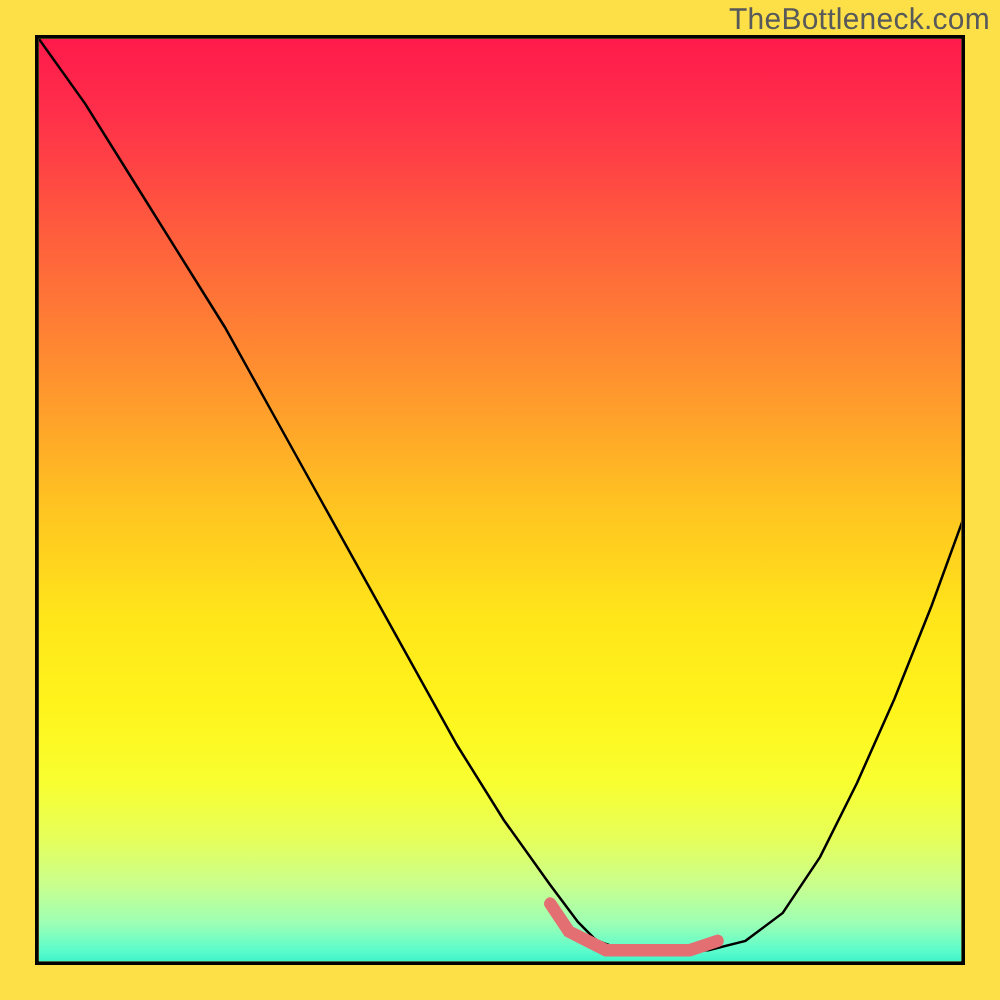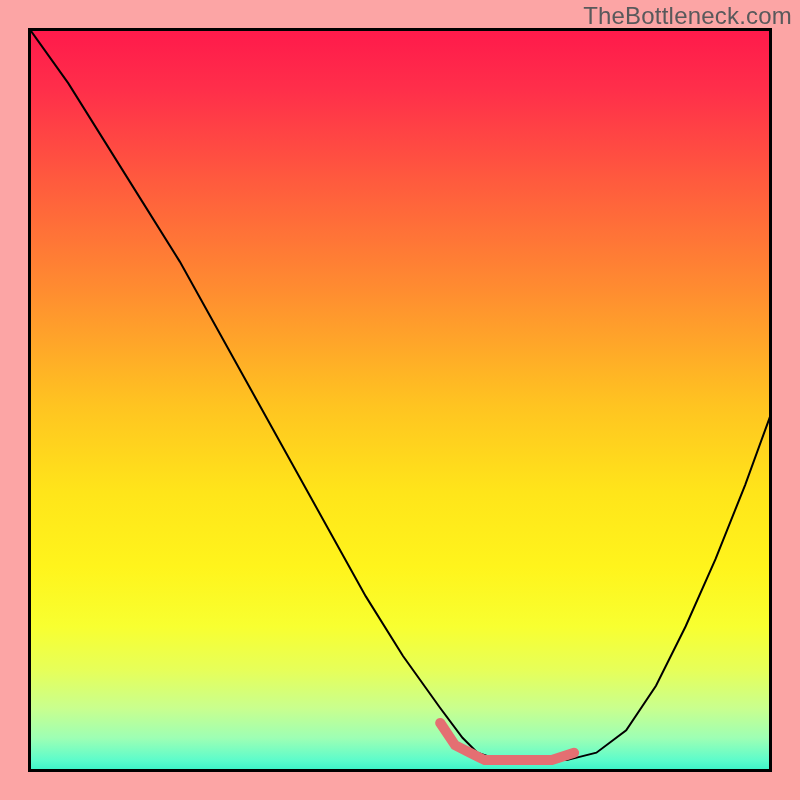--- a/index.html
+++ b/index.html
@@ -7,21 +7,21 @@
     padding: 0;
     width: 800px;
     height: 800px;
     background: #ffffff;
     font-family: Arial, Helvetica, sans-serif;
   }
   .frame {
     position: relative;
     width: 800px;
     height: 800px;
-    background: #fca5a5;
+    background: #fde047;
   }
   .watermark {
     position: absolute;
     top: 2px;
     right: 8px;
     font-size: 24px;
     font-weight: 500;
     color: #58595b;
     letter-spacing: 0.2px;
   }

